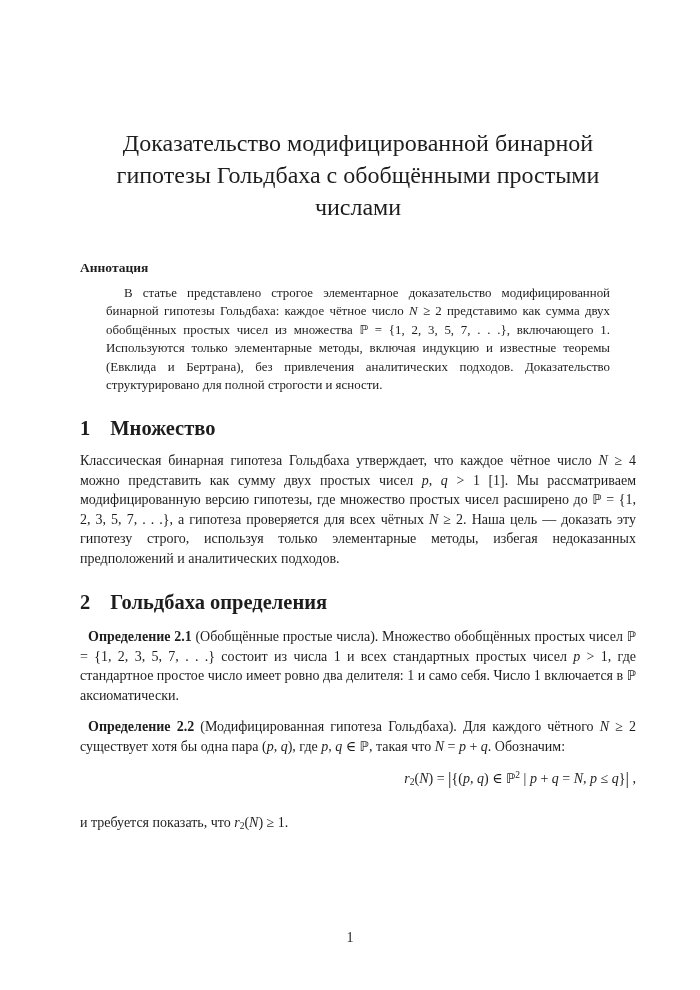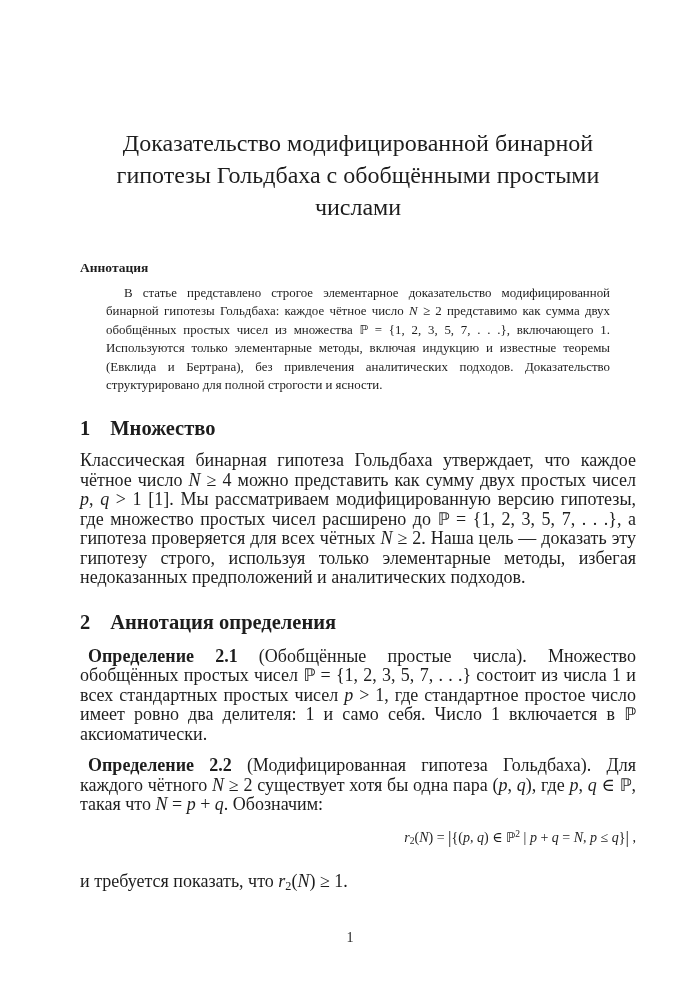--- a/index.html
+++ b/index.html
@@ -45,21 +45,21 @@
   }
   .sec{
     margin:22px 0 0 0;
     font-size:20.5px;
     line-height:25px;
     font-weight:bold;
   }
   .secnum{margin-right:20px;}
   .body{
     margin:10px 0 0 0;
-    font-size:18px;
+    font-size:14px;
     line-height:19.5px;
     text-align:justify;
     hyphens:manual;
   }
   .defpar{margin-top:12px;}
   .deflabel{font-weight:bold;margin-left:8px;}
   .formula{
     margin:8px 0 0 0;
     font-size:14px;
     line-height:22px;
@@ -91,21 +91,21 @@
 
   <p class="abs-body"><span>В статье представлено строгое элементарное доказательство модифициро­ванной бинарной гипотезы Гольдбаха: каждое чётное число </span><span class="i">N</span><span> ≥ 2 представимо как сумма двух обобщённых простых чисел из множества </span><span class="bb">ℙ</span><span> = {1, 2, 3, 5, 7, . . .}, включающего 1. Используются только элементарные методы, включая индук­цию и известные теоремы (Евклида и Бертрана), без привлечения аналитиче­ских подходов. Доказательство структурировано для полной строгости и ясно­сти.</span></p>
 
   <h2 class="sec">
     <span class="secnum">1</span><span>Множество</span>
   </h2>
 
   <p class="body"><span>Классическая бинарная гипотеза Гольдбаха утверждает, что каждое чётное число </span><span class="i">N</span><span> ≥ 4 можно представить как сумму двух простых чисел </span><span class="i">p</span><span>, </span><span class="i">q</span><span> &gt; 1 [1]. Мы рассматри­ваем модифицированную версию гипотезы, где множество простых чисел расширено до </span><span class="bb">ℙ</span><span> = {1, 2, 3, 5, 7, . . .}, а гипотеза проверяется для всех чётных </span><span class="i">N</span><span> ≥ 2. Наша цель — доказать эту гипотезу строго, используя только элементарные методы, избегая недоказанных предположений и аналитических подходов.</span></p>
 
   <h2 class="sec">
-    <span class="secnum">2</span><span>Аннотация определения</span>
+    <span class="secnum">2</span><span>Гольдбаха определения</span>
   </h2>
 
   <p class="body defpar"><span class="deflabel">Определение 2.1</span><span> (Обобщённые простые числа). </span><span><span>Множество обобщённых простых чисел </span><span class="bb">ℙ</span><span> = {1, 2, 3, 5, 7, . . .} состоит из числа 1 и всех стандартных простых чисел </span><span class="i">p</span><span> &gt; 1, где стандартное простое число имеет ровно два делителя: 1 и само себя. Число 1 включается в </span><span class="bb">ℙ</span><span> аксиоматически.</span></span></p>
 
   <p class="body defpar"><span class="deflabel">Определение 2.2</span><span> (Модифицированная гипотеза Гольдбаха). </span><span><span>Для каждого чётного </span><span class="i">N</span><span> ≥ 2 существует хотя бы одна пара (</span><span class="i">p</span><span>, </span><span class="i">q</span><span>), где </span><span class="i">p</span><span>, </span><span class="i">q</span><span> ∈ </span><span class="bb">ℙ</span><span>, такая что </span><span class="i">N</span><span> = </span><span class="i">p</span><span> + </span><span class="i">q</span><span>. Обозначим:</span></span></p>
 
   <div class="formula"><span class="i">r</span><span class="sb">2</span><span>(</span><span class="i">N</span><span>) = </span><span class="big">|</span><span>{(</span><span class="i">p</span><span>, </span><span class="i">q</span><span>) ∈ </span><span class="bb">ℙ</span><span class="sp">2</span><span> | </span><span class="i">p</span><span> + </span><span class="i">q</span><span> = </span><span class="i">N</span><span>, </span><span class="i">p</span><span> ≤ </span><span class="i">q</span><span>}</span><span class="big">|</span><span> ,</span></div>
 
   <p class="body after"><span>и требуется показать, что </span><span class="i">r</span><span class="sb">2</span><span>(</span><span class="i">N</span><span>) ≥ 1.</span></p>
 

